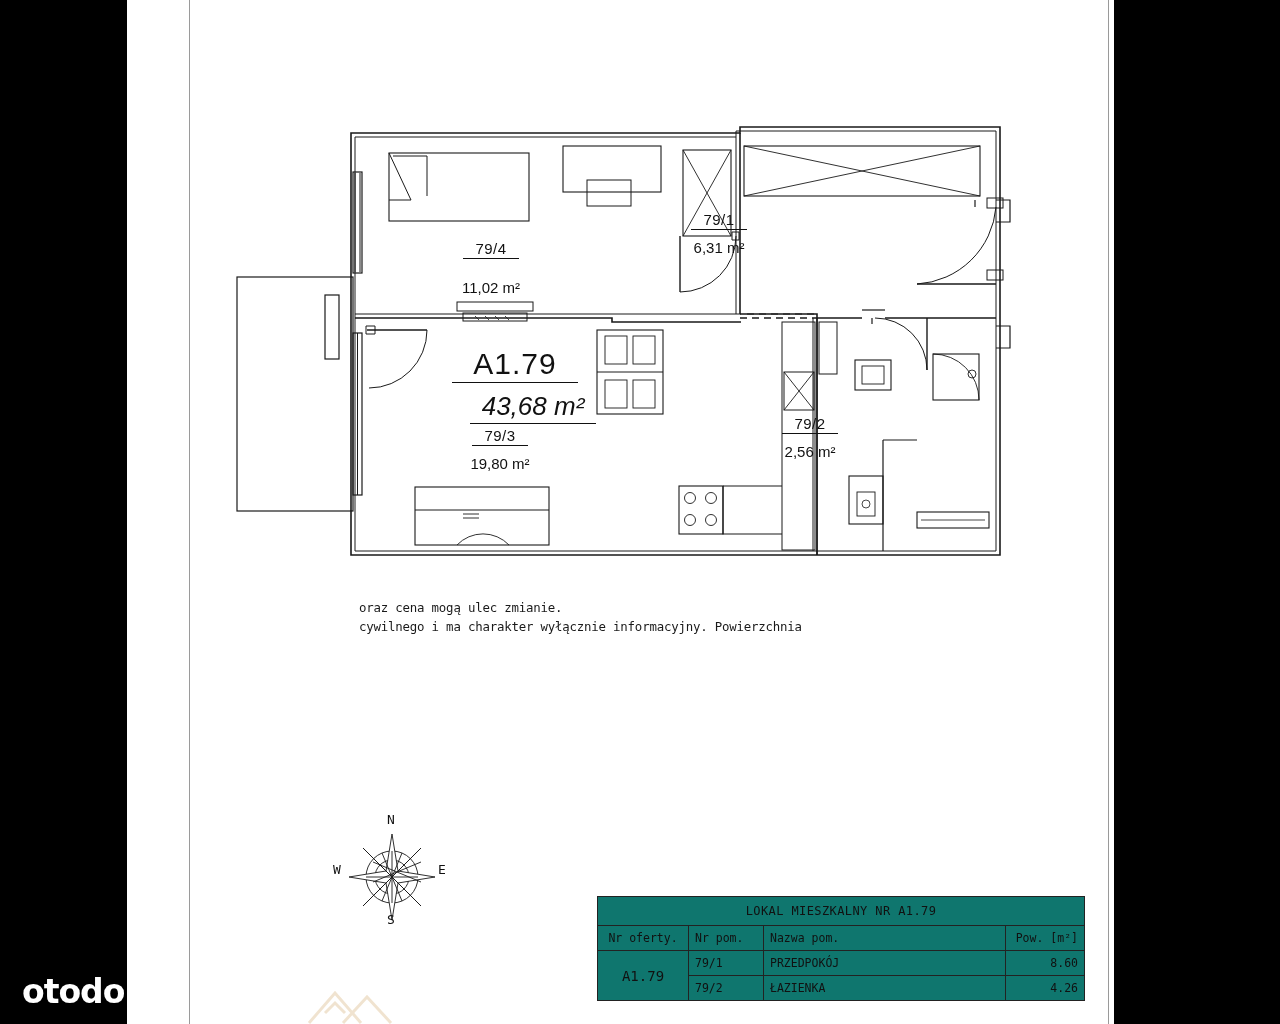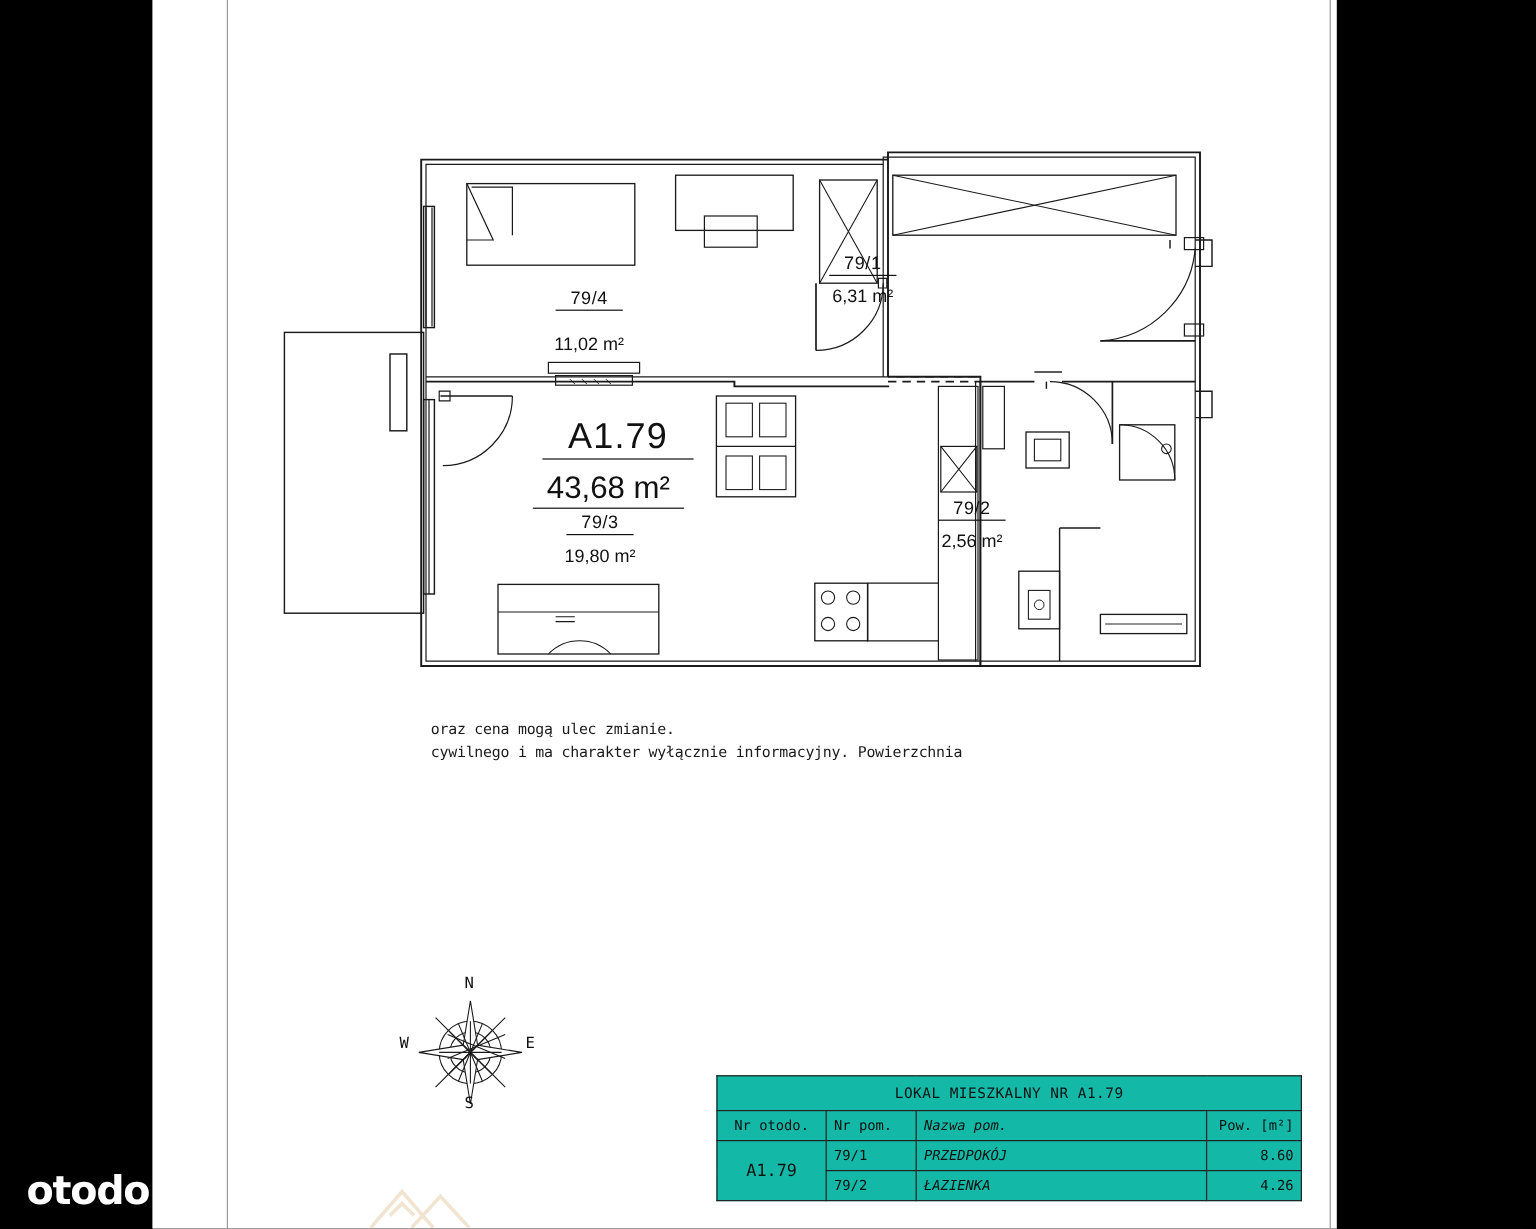--- a/index.html
+++ b/index.html
@@ -109,36 +109,36 @@
   
   .tbl {
     position: absolute;
     left: 470px;
     top: 896px;
     width: 488px;
     border-collapse: collapse;
     font-family: "DejaVu Sans Mono", monospace;
     font-size: 11.5px;
     color: #111111;
-    background: #14b8a6;
+    background: #0f766e;
   }
   .tbl td, .tbl th {
     border: 1px solid #222222;
     padding: 5px 6px;
     font-weight: normal;
   }
   .tbl .title-cell {
     text-align: center;
     font-size: 12px;
     letter-spacing: .4px;
     padding: 7px 4px;
   }
   .c-mieszk { width: 78px; text-align: center; }
   .c-pom    { width: 62px; }
-  .c-nazwa  { text-align: left; padding-left: 9px; font-style: italic; }
+  .c-nazwa  { text-align: left; padding-left: 9px; }
   .c-pow    { width: 66px; text-align: right; padding-right: 9px; }
   .hdr .c-nazwa { text-align: left; }
   .hdr .c-pow { text-align: right; padding-right: 6px; }
   .apt-cell {
     text-align: center;
     font-size: 14px;
     vertical-align: middle;
   }
 
   
@@ -288,21 +288,21 @@
       </svg>
     </div>
 
     <div class="lbl room-code underline" style="left:336px; top:240px; width:56px;">79/4</div>
     <div class="lbl room-area" style="left:305px; top:279px; width:118px;">11,02 m²</div>
 
     <div class="lbl room-code underline" style="left:564px; top:211px; width:56px;">79/1</div>
     <div class="lbl room-area" style="left:533px; top:239px; width:118px;">6,31 m²</div>
 
     <div class="lbl apt-code underline" style="left:325px; top:347px; width:126px;">A1.79</div>
-    <div class="lbl apt-area underline" style="left:317px; top:391px; width:126px;">43,68 m²</div>
+    <div class="lbl apt-area underline" style="left:343px; top:391px; width:126px;font-style:italic;">43,68 m²</div>
 
     <div class="lbl room-code underline" style="left:345px; top:427px; width:56px;">79/3</div>
     <div class="lbl room-area" style="left:314px; top:455px; width:118px;">19,80 m²</div>
 
     <div class="lbl room-code underline" style="left:655px; top:415px; width:56px;">79/2</div>
     <div class="lbl room-area" style="left:624px; top:443px; width:118px;">2,56 m²</div>
 
     <div class="disclaimer">
       <div>oraz cena mogą ulec zmianie.</div>
       <div>cywilnego i ma charakter wyłącznie informacyjny. Powierzchnia</div>
@@ -334,21 +334,21 @@
       <span class="c-letter cw">W</span>
       <span class="c-letter ce">E</span>
     </div>
 
     <table class="tbl">
       <tbody>
         <tr>
           <td class="title-cell" colspan="4">LOKAL MIESZKALNY NR A1.79</td>
         </tr>
         <tr class="hdr">
-          <td class="c-mieszk">Nr otodo.</td>
+          <td class="c-mieszk">Nr oferty.</td>
           <td class="c-pom">Nr pom.</td>
           <td class="c-nazwa">Nazwa pom.</td>
           <td class="c-pow">Pow. [m²]</td>
         </tr>
         <tr>
           <td class="apt-cell" rowspan="2">A1.79</td>
           <td class="c-pom">79/1</td>
           <td class="c-nazwa">PRZEDPOKÓJ</td>
           <td class="c-pow">8.60</td>
         </tr>

